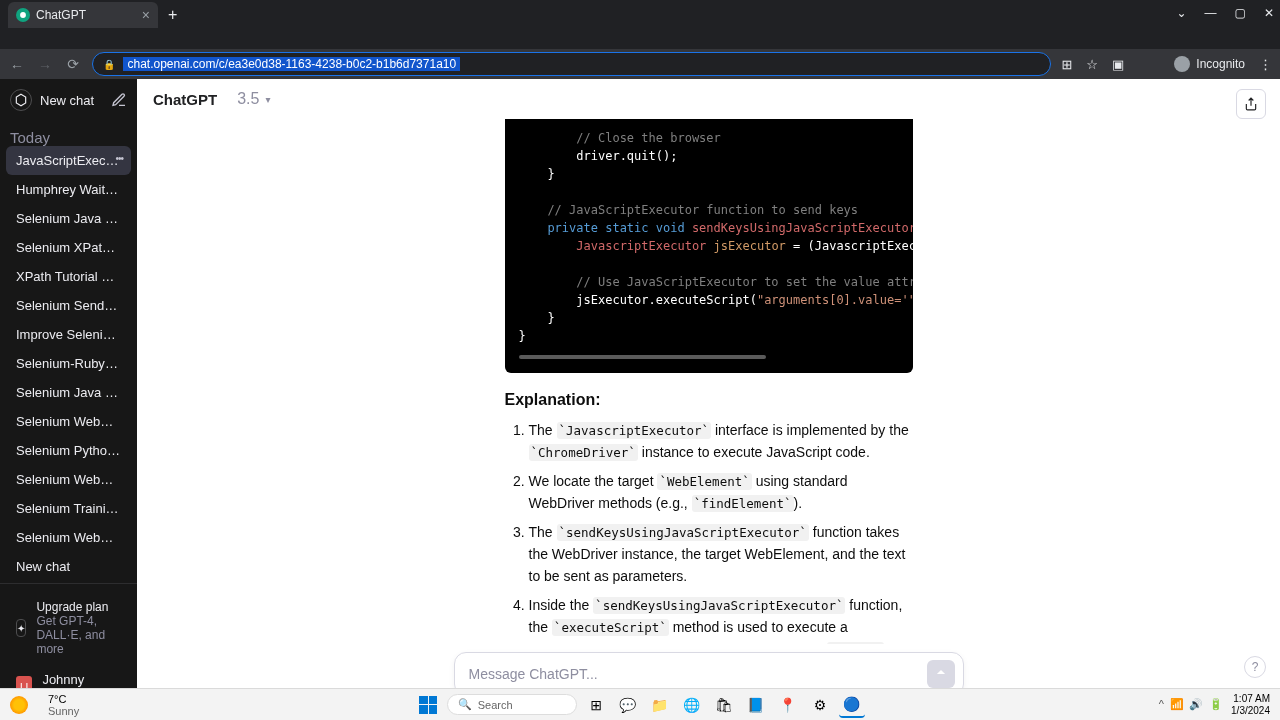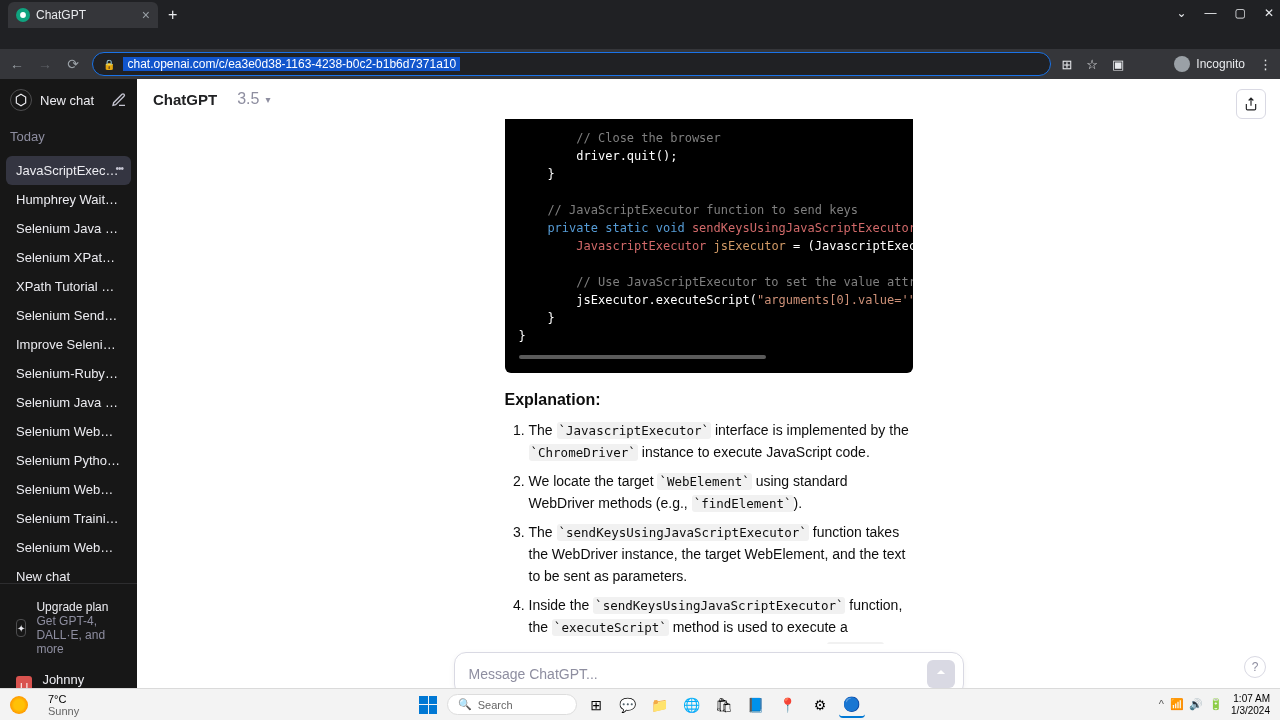--- a/index.html
+++ b/index.html
@@ -25,21 +25,21 @@
 .incog-icon { width: 16px; height: 16px; background: #9aa0a6; border-radius: 50%; }
 
 
 .app { display: flex; height: calc(720px - 49px - 32px); }
 .sidebar { width: 137px; background: #171717; color: #ececf1; display: flex; flex-direction: column; font-size: 13px; }
 .sb-top { display: flex; align-items: center; padding: 10px 10px; gap: 8px; }
 .sb-logo { width: 22px; height: 22px; border: 1px solid #4d4d4f; border-radius: 50%; display: flex; align-items: center; justify-content: center; }
 .sb-logo svg { width: 14px; height: 14px; }
 .sb-newchat { font-weight: 500; flex: 1; }
 .sb-edit { color: #c5c5d2; cursor: pointer; }
-.sb-heading { padding: 8px 10px 12px; font-size: 13px; color: #8e8ea0; }
+.sb-heading { padding: 8px 10px 0; font-size: 15px; color: #8e8ea0; }
 .sb-list { flex: 1; overflow: hidden; }
 .sb-item { padding: 7px 10px; white-space: nowrap; overflow: hidden; text-overflow: ellipsis; cursor: pointer; border-radius: 6px; margin: 0 6px; position: relative; }
 .sb-item.active { background: #343541; }
 .sb-item.active::after { content: '•••'; position: absolute; right: 8px; top: 7px; color: #c5c5d2; font-size: 10px; letter-spacing: -1px; }
 .sb-bottom { border-top: 1px solid #2d2d2f; padding: 8px; }
 .sb-upgrade { display: flex; gap: 10px; padding: 8px; cursor: pointer; align-items: center; }
 .sb-upgrade-icon { width: 18px; height: 18px; border: 1px solid #4d4d4f; border-radius: 4px; display: flex; align-items: center; justify-content: center; font-size: 10px; }
 .sb-upgrade-text { font-size: 12px; font-weight: 500; }
 .sb-upgrade-sub { font-size: 12px; color: #8e8ea0; }
 .sb-user { display: flex; gap: 10px; padding: 8px; align-items: center; cursor: pointer; }

